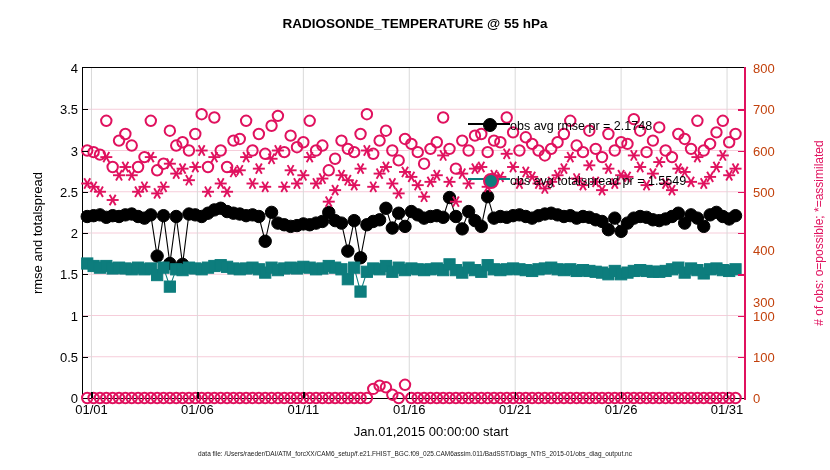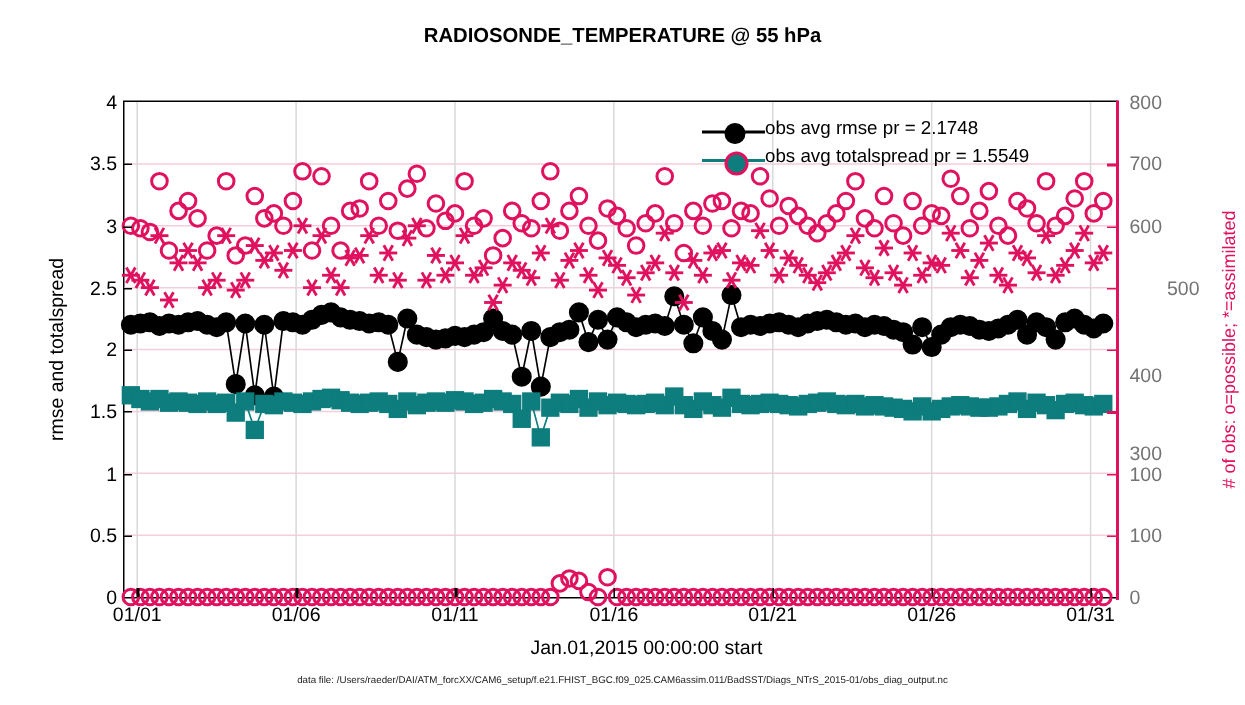--- a/index.html
+++ b/index.html
@@ -11,39 +11,39 @@
   .title-line2{font-size:13.5px;font-weight:bold;letter-spacing:0px;line-height:19px;}
 
   
   .plot-frame{position:absolute;left:82px;top:67px;width:663px;height:332px;
               border:1.2px solid #000;box-sizing:border-box;background:#fff;}
 
   
   .ylab-left{position:absolute;right:752px;font-size:13px;color:#000;text-align:right;
              transform:translateY(-50%);white-space:nowrap;}
 
-  .ylab-right{position:absolute;left:753px;font-size:13px;color:#737373;text-align:center;
+  .ylab-right{position:absolute;left:753px;font-size:13px;color:#c2410c;text-align:center;
               transform:translateY(-50%);white-space:nowrap;}
 
   .axis-title-left{position:absolute;font-size:13px;color:#000;white-space:nowrap;
                    transform-origin:0 0;transform:rotate(-90deg);}
   .axis-title-right{position:absolute;font-size:12px;color:#e0115e;white-space:nowrap;
                     transform-origin:0 0;transform:rotate(-90deg);}
 
   .xlab{position:absolute;top:402px;font-size:13px;color:#000;transform:translateX(-50%);white-space:nowrap;}
   .xaxis-title{position:absolute;left:16px;top:424px;width:830px;text-align:center;font-size:13px;}
 
   .footer{position:absolute;left:0;top:450px;width:830px;text-align:center;font-size:6.5px;color:#222;}
 
   
   .right-spine{position:absolute;left:744px;top:67px;width:1.6px;height:333px;background:#e0115e;}
 
   
   .legend{position:absolute;left:468px;top:78px;width:272px;}
-  .legend-row{display:flex;align-items:flex-start;height:19px;}
+  .legend-row{display:flex;align-items:flex-end;height:19px;margin-top:36px;}
   .legend-mark{position:relative;width:42px;height:19px;flex:0 0 42px;}
   .legend-text{font-size:12.5px;color:#000;white-space:nowrap;}
   .lm-line{position:absolute;top:9px;left:0;width:42px;height:2px;}
   .lm-dot{position:absolute;top:4px;left:15px;width:12px;height:12px;border-radius:50%;}
 
   svg.series{position:absolute;left:0;top:0;overflow:visible;}
 </style>
 </head>
 <body>
 
@@ -820,21 +820,21 @@
   <div id="yticksRight">
       <div class="ylab-right" style="top: 398px;">0</div>
       <div class="ylab-right" style="top: 356.75px;">100</div>
       <div style="position: absolute; left: 738px; width: 7px; height: 1.4px; background: rgb(224, 17, 94); top: 356.75px;"></div>
       <div class="ylab-right" style="top: 315.5px;">100</div>
       <div style="position: absolute; left: 738px; width: 7px; height: 1.4px; background: rgb(224, 17, 94); top: 315.5px;"></div>
       <div class="ylab-right" style="top: 274.25px; margin-top: 28px;">300</div>
       <div style="position: absolute; left: 738px; width: 7px; height: 1.4px; background: rgb(224, 17, 94); top: 274.25px;"></div>
       <div class="ylab-right" style="top: 250px;">400</div>
       <div style="position: absolute; left: 738px; width: 7px; height: 1.4px; background: rgb(224, 17, 94); top: 233px;"></div>
-      <div class="ylab-right" style="top: 191.75px; margin-left: 25px;">500</div>
+      <div class="ylab-right" style="top: 191.75px;">500</div>
       <div style="position: absolute; left: 738px; width: 7px; height: 1.4px; background: rgb(224, 17, 94); top: 191.75px;"></div>
       <div class="ylab-right" style="top: 150.5px;">600</div>
       <div style="position: absolute; left: 738px; width: 7px; height: 1.4px; background: rgb(224, 17, 94); top: 150.5px;"></div>
       <div class="ylab-right" style="top: 109.25px;">700</div>
       <div style="position: absolute; left: 738px; width: 7px; height: 1.4px; background: rgb(224, 17, 94); top: 109.25px;"></div>
       <div class="ylab-right" style="top: 68px;">800</div>
     </div>
   <div id="xticks">
       <div class="xlab" style="left: 91.4744px;">01/01</div>
       <div style="position: absolute; top: 392px; left: 91.4744px; width: 1.2px; height: 6px; background: rgb(0, 0, 0);"></div>

